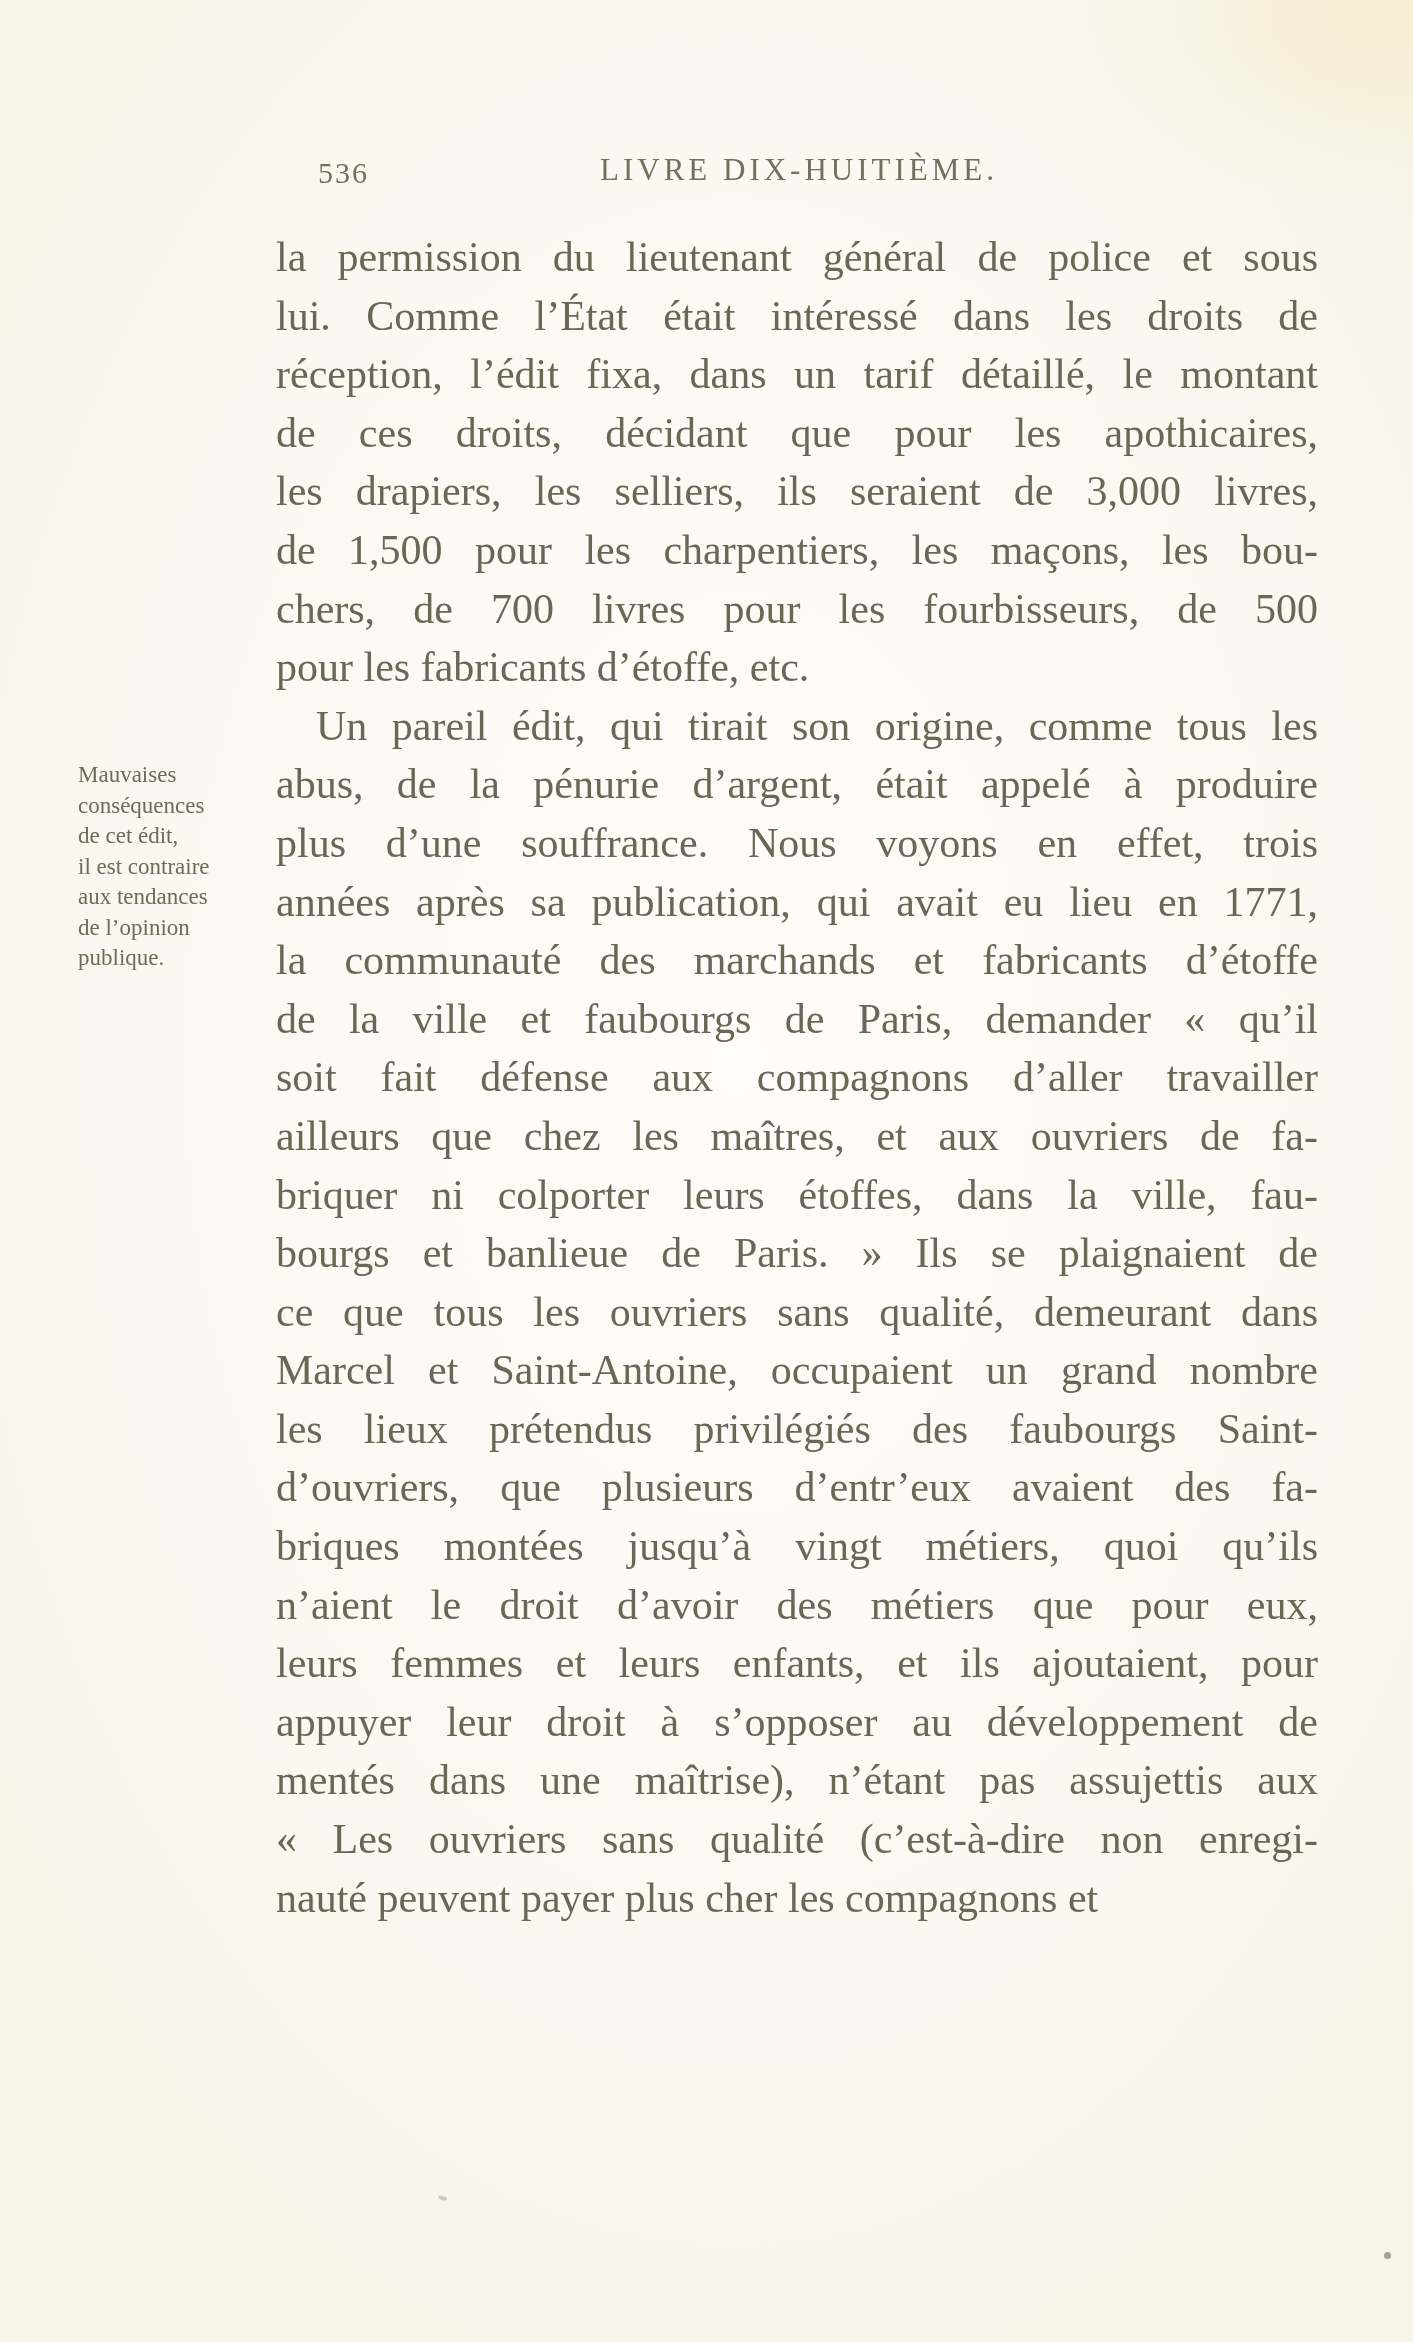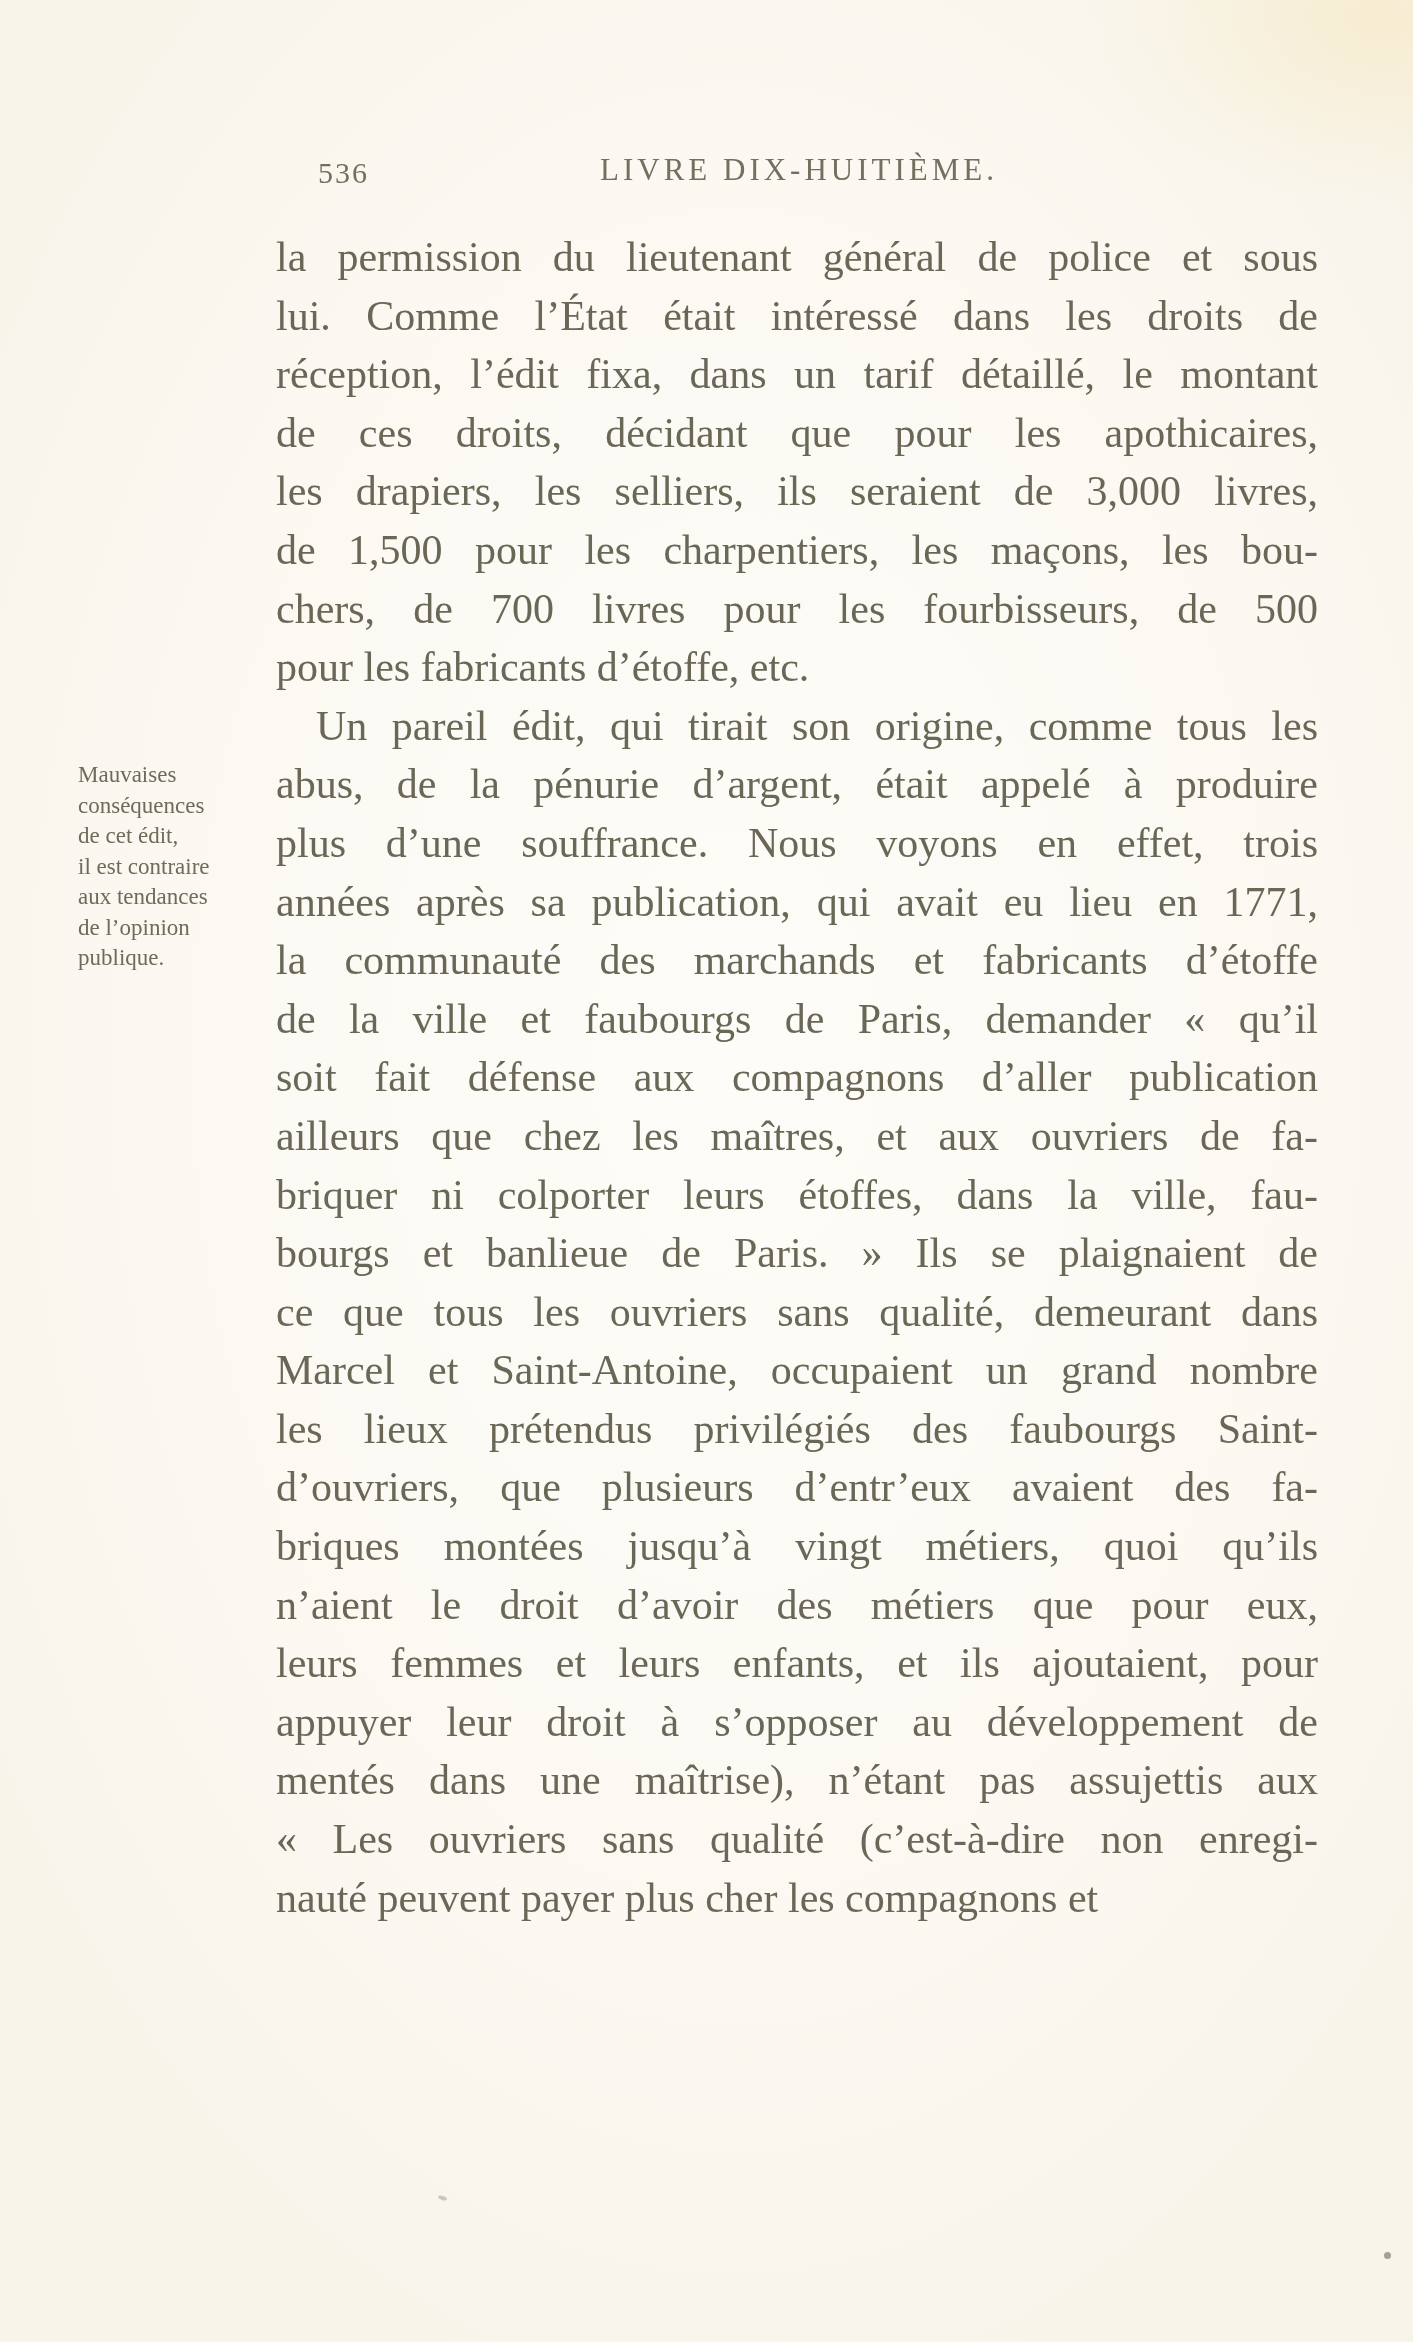--- a/index.html
+++ b/index.html
@@ -84,21 +84,21 @@
     <div class="line">les drapiers, les selliers, ils seraient de 3,000 livres,</div>
     <div class="line">de 1,500 pour les charpentiers, les maçons, les bou-</div>
     <div class="line">chers, de 700 livres pour les fourbisseurs, de 500</div>
     <div class="line no-just">pour les fabricants d’étoffe, etc.</div>
     <div class="line para-start">Un pareil édit, qui tirait son origine, comme tous les</div>
     <div class="line">abus, de la pénurie d’argent, était appelé à produire</div>
     <div class="line">plus d’une souffrance. Nous voyons en effet, trois</div>
     <div class="line">années après sa publication, qui avait eu lieu en 1771,</div>
     <div class="line">la communauté des marchands et fabricants d’étoffe</div>
     <div class="line">de la ville et faubourgs de Paris, demander « qu’il</div>
-    <div class="line">soit fait défense aux compagnons d’aller publication</div>
+    <div class="line">soit fait défense aux compagnons d’aller travailler</div>
     <div class="line">ailleurs que chez les maîtres, et aux ouvriers de fa-</div>
     <div class="line">briquer ni colporter leurs étoffes, dans la ville, fau-</div>
     <div class="line">bourgs et banlieue de Paris. » Ils se plaignaient de</div>
     <div class="line">ce que tous les ouvriers sans qualité, demeurant dans</div>
     <div class="line">Marcel et Saint-Antoine, occupaient un grand nombre</div>
     <div class="line">les lieux prétendus privilégiés des faubourgs Saint-</div>
     <div class="line">d’ouvriers, que plusieurs d’entr’eux avaient des fa-</div>
     <div class="line">briques montées jusqu’à vingt métiers, quoi qu’ils</div>
     <div class="line">n’aient le droit d’avoir des métiers que pour eux,</div>
     <div class="line">leurs femmes et leurs enfants, et ils ajoutaient, pour</div>

